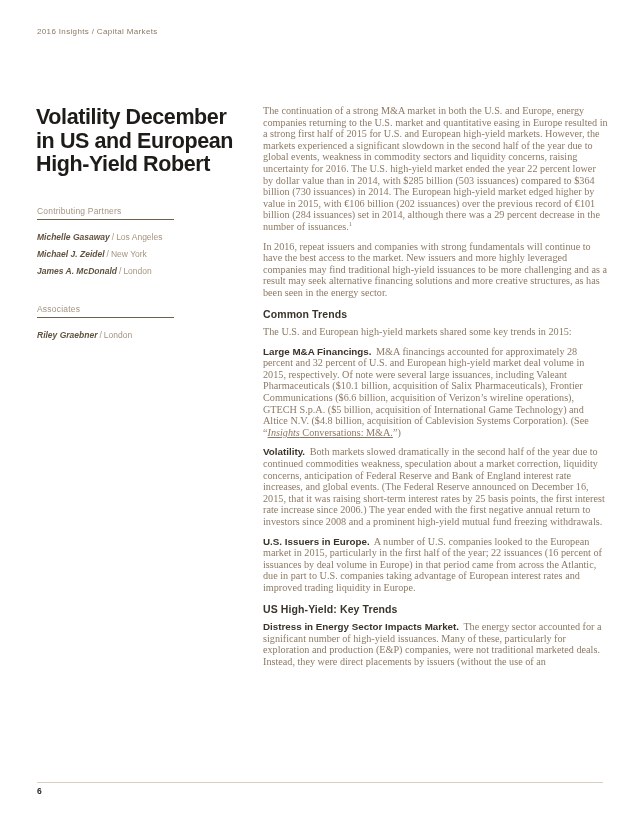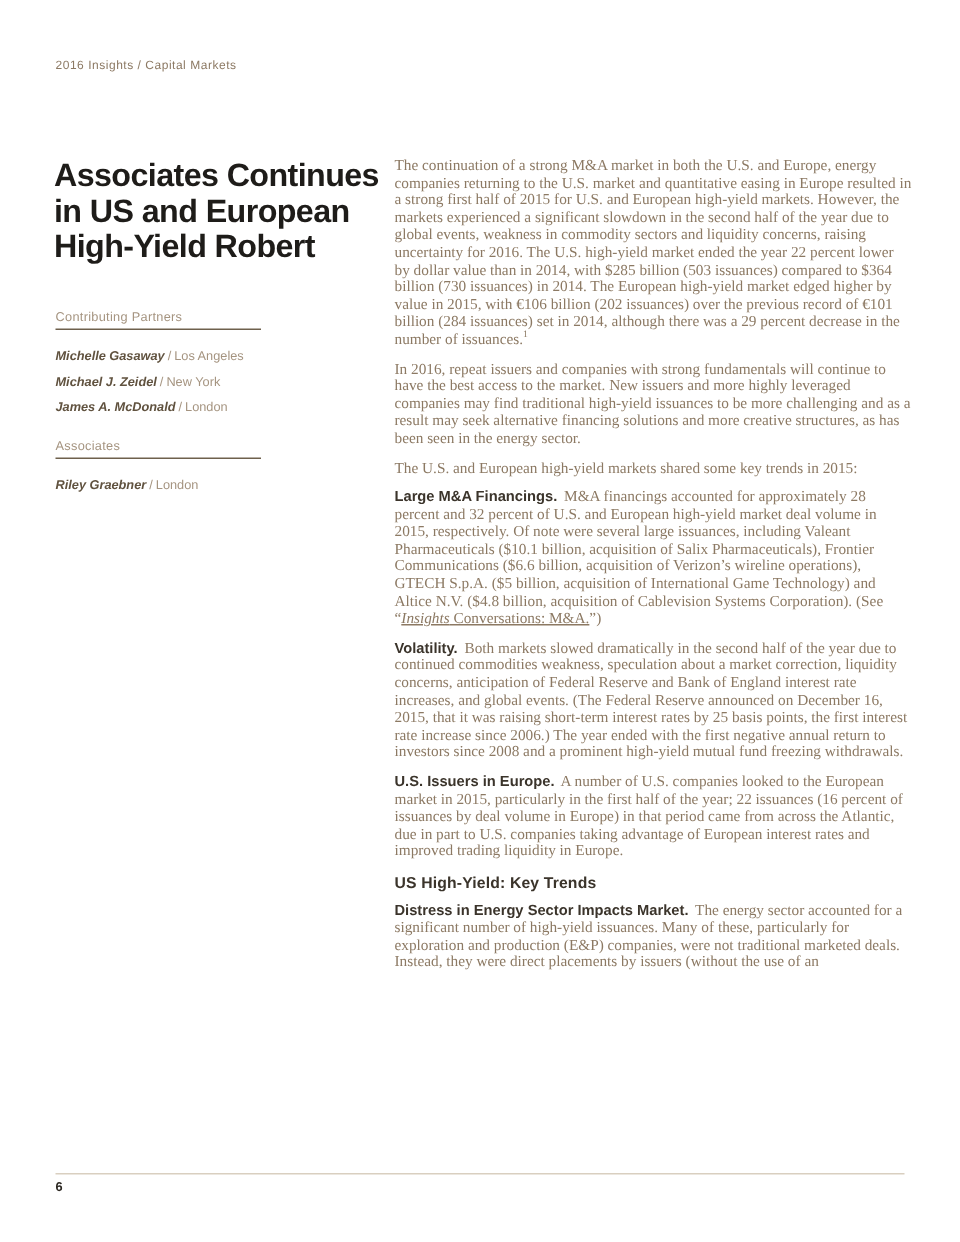--- a/index.html
+++ b/index.html
@@ -6,32 +6,32 @@
     --paper:#ffffff; --body-text:#8c7963; --title-text:#1e1c19; --heading-text:#3b342b;
     --name-text:#60523f; --label-text:#a59480; --rule-dark:#6e604c; --rule-light:#d9cfc0; --pagenum-text:#2c2822;
   }
   *{box-sizing:border-box; margin:0; padding:0;}
   html,body{background:#ffffff;}
   .page{
     position:relative; width:640px; height:828px; background:var(--paper,#fff);
     font-family:"Liberation Sans", sans-serif; overflow:hidden;
   }
   .breadcrumb{
-    position:absolute; left:37px; top:39px;
+    position:absolute; left:37px; top:27px;
     font-size:8px; letter-spacing:.35px; color:var(--body-text,#8c7963);
   }
   .title{
     position:absolute; left:36px; top:106px; width:230px;
     font-weight:bold; font-size:21.5px; line-height:23.5px; letter-spacing:-0.4px;
     color:var(--title-text,#1e1c19);
   }
   .title-line{display:block;}
   .sidebar-group{position:absolute; left:37px; width:200px;}
   .group-contributing{top:206px;}
-  .group-associates{top:292px;}
+  .group-associates{top:304px;}
   .group-label{
     font-size:8.5px; color:var(--label-text,#a59480); letter-spacing:.2px;
     width:137px; padding-bottom:3px; border-bottom:1.5px solid var(--rule-dark,#6e604c);
     margin-bottom:9px;
   }
   .person{font-size:8.5px; line-height:17px; color:var(--label-text,#a59480); white-space:nowrap;}
   .person-name{font-weight:bold; color:var(--name-text,#60523f);font-style:italic;}
   .person-sep{margin:0 2px; color:var(--label-text,#a59480);}
   .main{
     position:absolute; left:263px; top:105px; width:345px;
@@ -56,21 +56,21 @@
   }
 </style>
 </head>
 <body>
 
 <div class="page">
 
   <div class="breadcrumb">2016 Insights / Capital Markets</div>
 
   <h1 class="title">
-    <span class="title-line">Associates Continues</span>
+    <span class="title-line">Volatility December</span>
     <span class="title-line">in US and European</span>
     <span class="title-line">High-Yield Robert</span>
   </h1>
 
   <section class="sidebar-group group-contributing">
     <div class="group-label">Contributing Partners</div>
     <div class="person"><span class="person-name">Michelle Gasaway</span><span class="person-sep">/</span><span class="person-loc">Los Angeles</span></div>
     <div class="person"><span class="person-name">Michael J. Zeidel</span><span class="person-sep">/</span><span class="person-loc">New York</span></div>
     <div class="person"><span class="person-name">James A. McDonald</span><span class="person-sep">/</span><span class="person-loc">London</span></div>
   </section>
@@ -78,20 +78,21 @@
   <section class="sidebar-group group-associates">
     <div class="group-label">Associates</div>
     <div class="person"><span class="person-name">Riley Graebner</span><span class="person-sep">/</span><span class="person-loc">London</span></div>
   </section>
 
   <div class="main">
     <p><span>The continuation of a strong M&amp;A market in both the U.S. and Europe, energy companies returning to the U.S. market and quantitative easing in Europe resulted in a strong first half of 2015 for U.S. and European high-yield markets. However, the markets experienced a significant slowdown in the second half of the year due to global events, weakness in commodity sectors and liquidity concerns, raising uncertainty for 2016. The U.S. high-yield market ended the year 22 percent lower by dollar value than in 2014, with $285 billion (503 issuances) compared to $364 billion (730 issuances) in 2014. The European high-yield market edged higher by value in 2015, with €106 billion (202 issuances) over the previous record of €101 billion (284 issuances) set in 2014, although there was a 29 percent decrease in the number of issuances.</span><sup>1</sup></p>
 
     <p>In 2016, repeat issuers and companies with strong fundamentals will continue to have the best access to the market. New issuers and more highly leveraged companies may find traditional high-yield issuances to be more challenging and as a result may seek alternative financing solutions and more creative structures, as has been seen in the energy sector.</p>
 
+    <h3 class="section-heading">Common Trends</h3>
 
     <p>The U.S. and European high-yield markets shared some key trends in 2015:</p>
 
     <p>
       <span class="run-in">Large M&amp;A Financings.</span>
       <span>M&amp;A financings accounted for approximately 28 percent and 32 percent of U.S. and European high-yield market deal volume in 2015, respectively. Of note were several large issuances, including Valeant Pharmaceuticals ($10.1 billion, acquisition of Salix Pharmaceuticals), Frontier Communications ($6.6 billion, acquisition of Verizon’s wireline operations), GTECH S.p.A. ($5 billion, acquisition of International Game Technology) and Altice N.V. ($4.8 billion, acquisition of Cablevision Systems Corporation).</span>
       <span>(See “</span><a class="body-link"><i>Insights</i><span> Conversations: M&amp;A.</span></a><span>”)</span>
     </p>
 
     <p>

